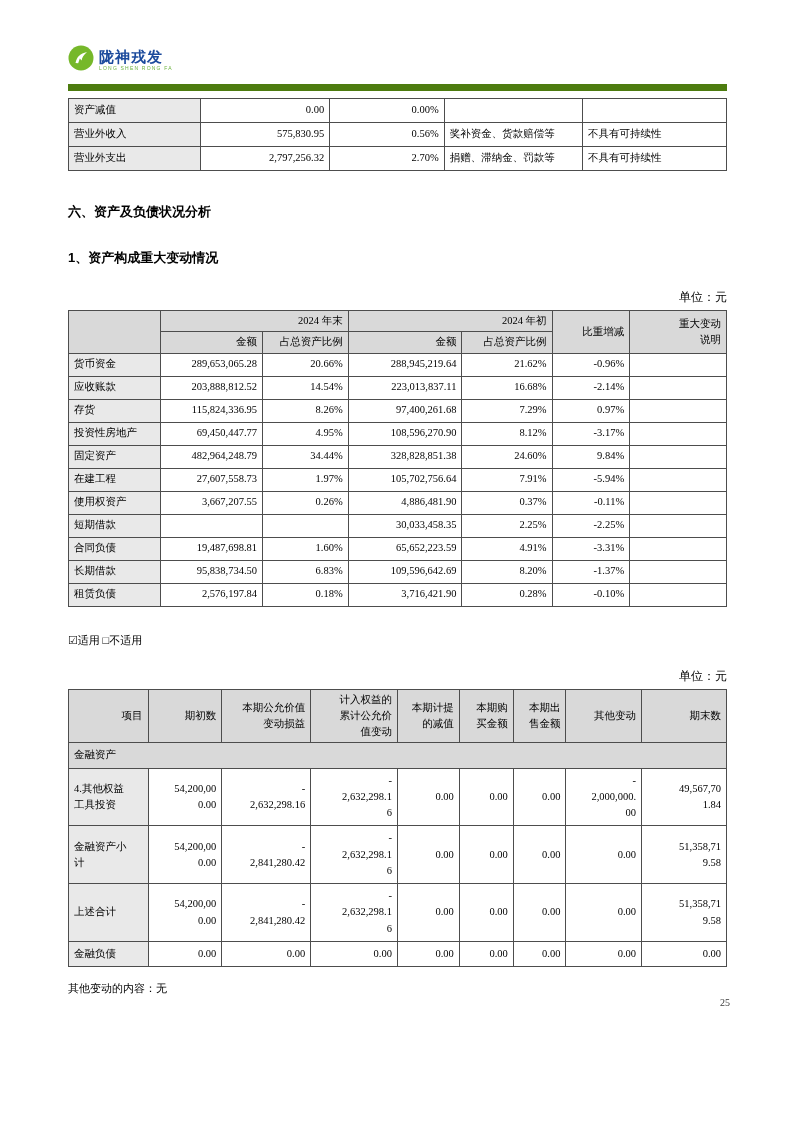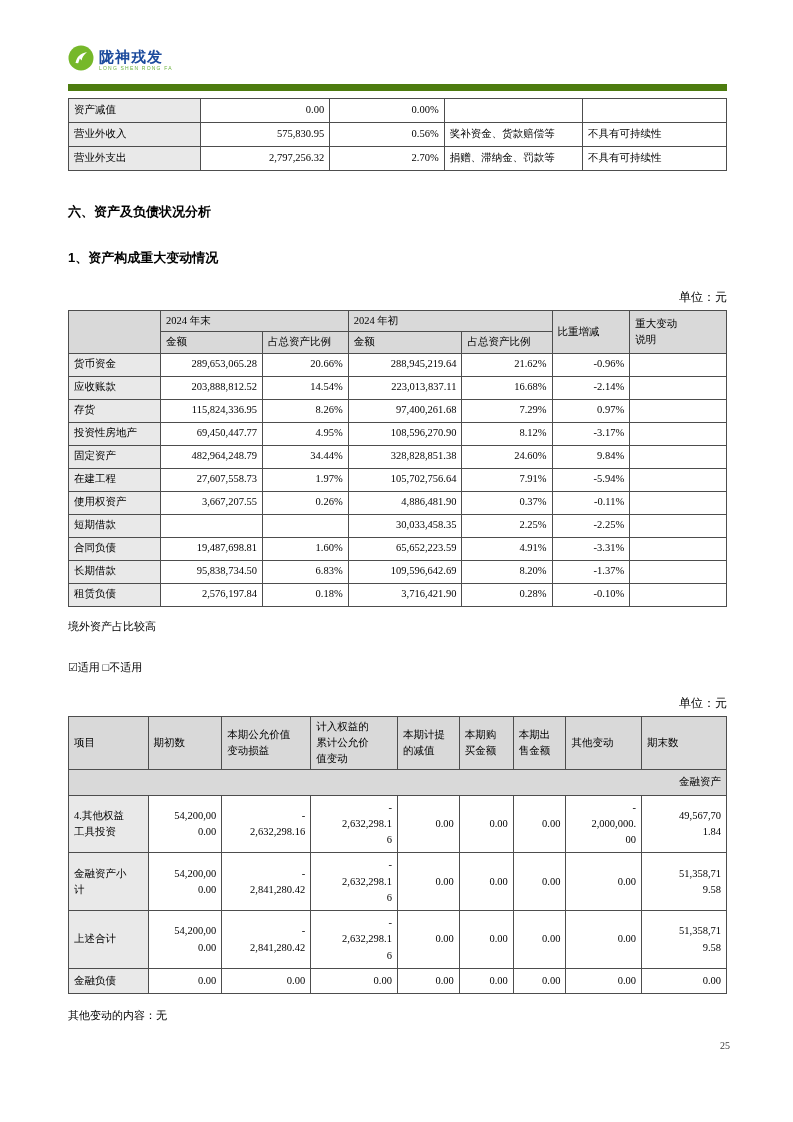--- a/index.html
+++ b/index.html
@@ -8,37 +8,37 @@
   
   .hdr{display:flex;justify-content:space-between;align-items:flex-end;border-bottom:7px solid #4d7c0f;padding-bottom:9px;}
   .logo{display:flex;align-items:center;}
   .logo-txt{margin-left:5px;line-height:1;}
   .brand-cn{font-family:"Liberation Sans","DejaVu Sans",sans-serif;font-weight:bold;font-size:15px;color:#1b4a9c;letter-spacing:1px;}
   .brand-en{font-size:5px;color:#6db33f;letter-spacing:1.2px;margin-top:2px;font-family:"Liberation Sans",sans-serif;}
   .doc-title{font-size:11.5px;padding-bottom:2px;}
   
   .t{border-collapse:collapse;width:100%;table-layout:fixed;font-size:10.5px;}
   .t td,.t th{border:1px solid #4d4d4d;padding:2px 5px;vertical-align:middle;line-height:1.55;font-weight:normal;overflow:hidden;}
-  .t th{background:#d9d9d9;text-align:left;white-space:pre-line;}
+  .t th{background:#d9d9d9;text-align:right;white-space:pre-line;}
   .lab{background:#e9e9e9;text-align:left;white-space:pre-line;}
   .num{text-align:right;white-space:pre-line;}
   .txt{text-align:left;}
   .t1{margin-top:7px;}
   .t1 td{height:19px;}
   .t2{margin-top:4px;}
   .t2 td{height:18px;}
   .t3{margin-top:4px;}
   .t3 td{padding:4px 5px;}
-  .section-row td{background:#d9d9d9;text-align:right;}
+  .section-row td{background:#d9d9d9;text-align:left;}
   
   h1{font-family:"Liberation Sans","DejaVu Sans",sans-serif;font-size:13px;margin:32px 0 0 0;font-weight:bold;}
   h2{font-family:"Liberation Sans","DejaVu Sans",sans-serif;font-size:13px;margin:28px 0 0 0;font-weight:bold;}
   .unit{text-align:right;font-size:12px;margin-top:22px;}
   .line{font-size:11px;margin:12px 0 0 0;}
-  .pageno{position:absolute;top:1040px;right:63px;font-size:10px;color:#3a3a3a;}
+  .pageno{position:absolute;top:997px;right:63px;font-size:10px;color:#3a3a3a;}
 </style>
 </head>
 <body>
 
 <div class="page">
 
   <div class="hdr">
     <div class="logo">
       <span>
         <svg width="26" height="26" viewBox="0 0 26 26">
@@ -212,21 +212,20 @@
         <td class="num">2,576,197.84</td>
         <td class="num">0.18%</td>
         <td class="num">3,716,421.90</td>
         <td class="num">0.28%</td>
         <td class="num">-0.10%</td>
         <td class="txt"></td>
       </tr>
     </tbody>
   </table>
 
-  <p class="line">境外资产占比较高</p>
 
   <p class="line" style="margin-top:26px;">☑适用 □不适用</p>
   <div class="unit" style="margin-top:20px;">单位：元</div>
 
   <table class="t t3">
     <colgroup>
         <col style="width:12.1%">
         <col style="width:11.2%">
         <col style="width:13.5%">
         <col style="width:13.2%">

